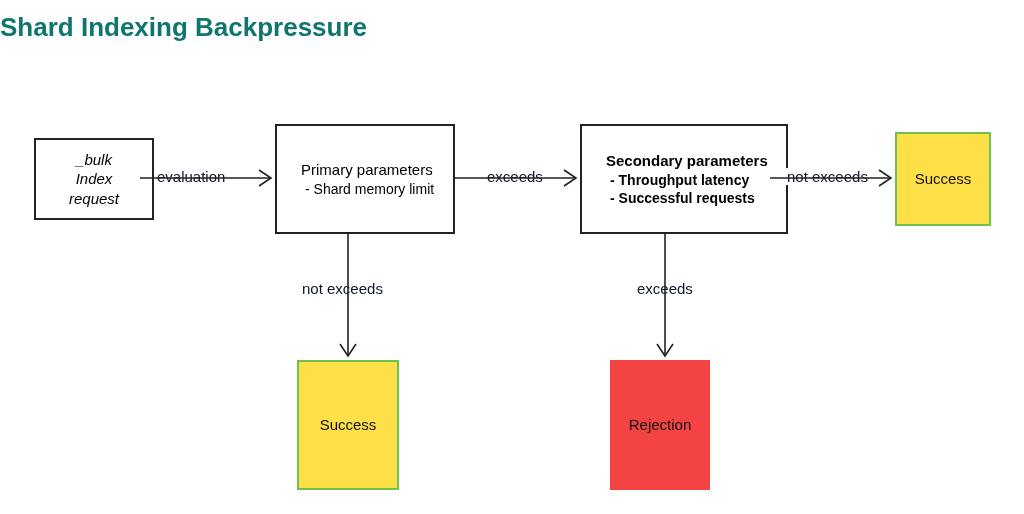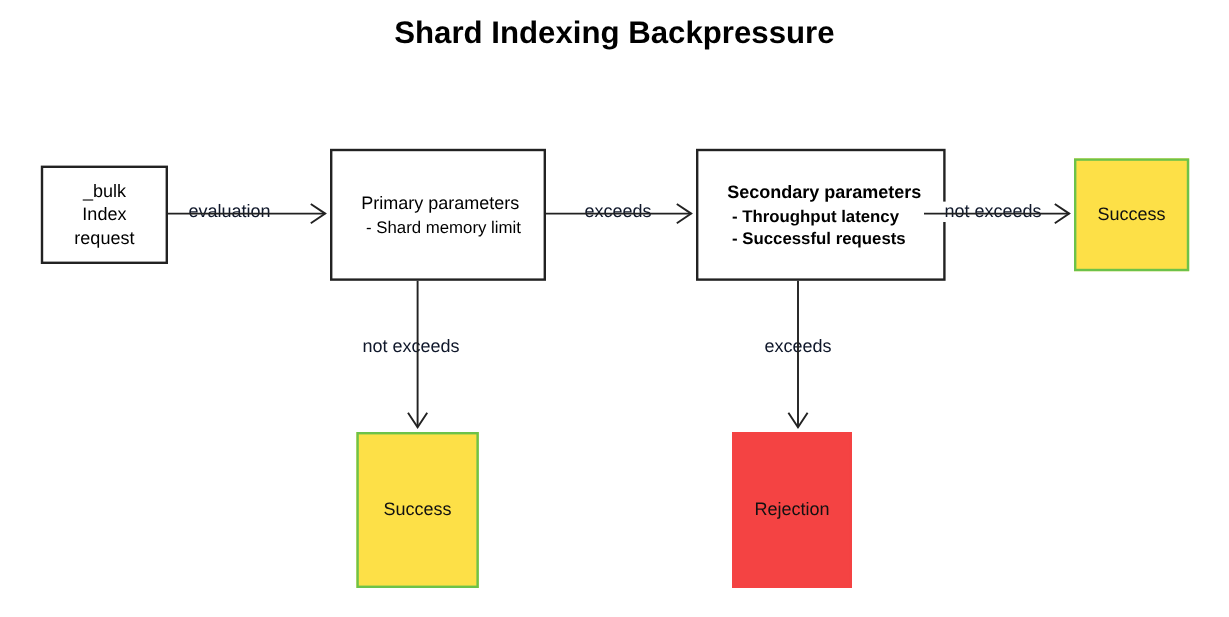--- a/index.html
+++ b/index.html
@@ -10,24 +10,23 @@
     background: #ffffff;
     font-family: "Comic Sans MS", "Segoe Script", cursive, sans-serif;
     position: relative;
     overflow: hidden;
   }
   .title {
     position: absolute;
     top: 12px;
     left: 0;
     width: 100%;
-    text-align: center;
     font-size: 26px;
     font-weight: 600;
-    color: #000000;
+    color: #0f766e;
   }
   .box {
     position: absolute;
     border: 2px solid #222;
     background: #fff;
     box-sizing: border-box;
     display: flex;
     flex-direction: column;
     align-items: center;
     justify-content: center;
@@ -83,21 +82,21 @@
     stroke: #222;
     stroke-width: 1.6;
     fill: none;
   }
 </style>
 </head>
 <body>
 
 <div class="title">Shard Indexing Backpressure</div>
 
-<div class="box" style="left:34px; top:138px; width:106px; height:82px;">
+<div class="box" style="left:34px; top:138px; width:120px; height:82px;font-style:italic;">
   <div>_bulk</div>
   <div>Index</div>
   <div>request</div>
 </div>
 
 <div class="box left-align" style="left:275px; top:124px; width:180px; height:110px;">
   <div class="header">Primary parameters</div>
   <div class="bullet">- Shard memory limit</div>
 </div>
 

